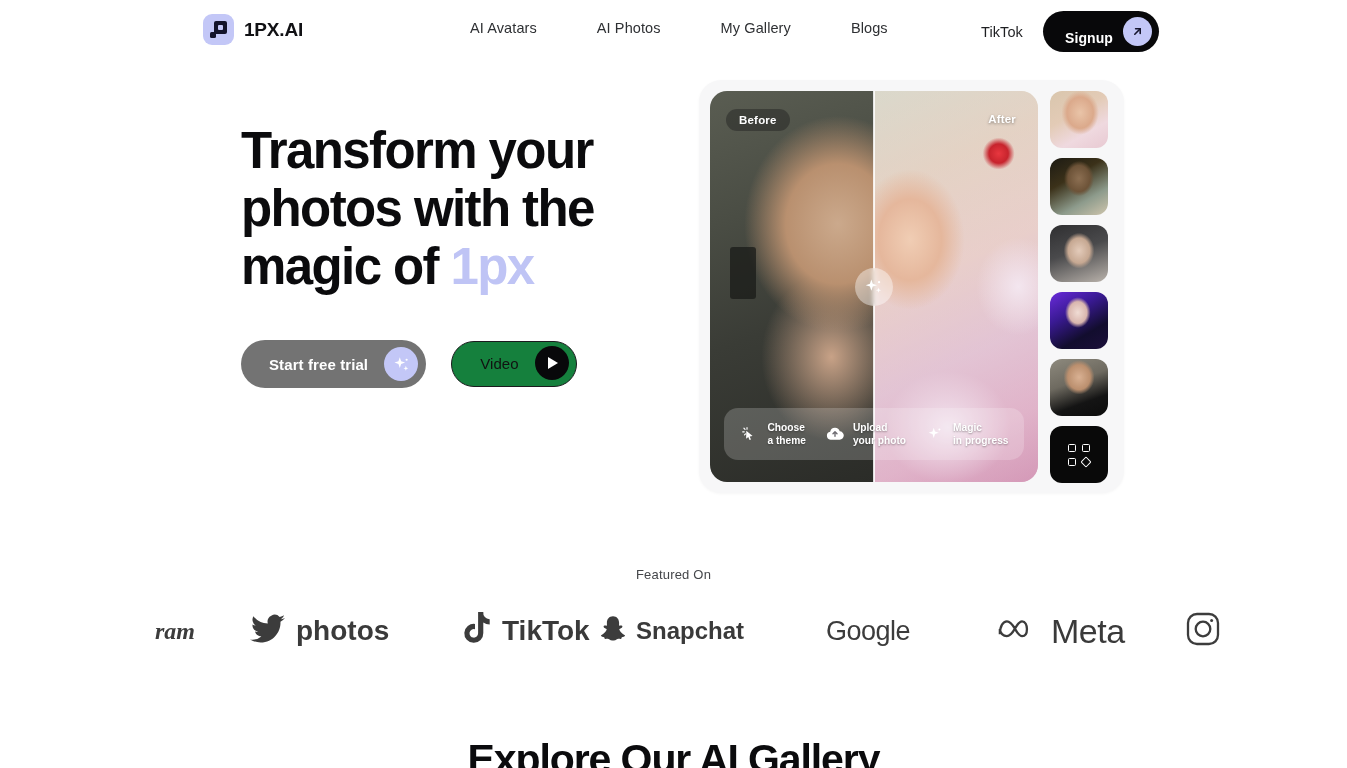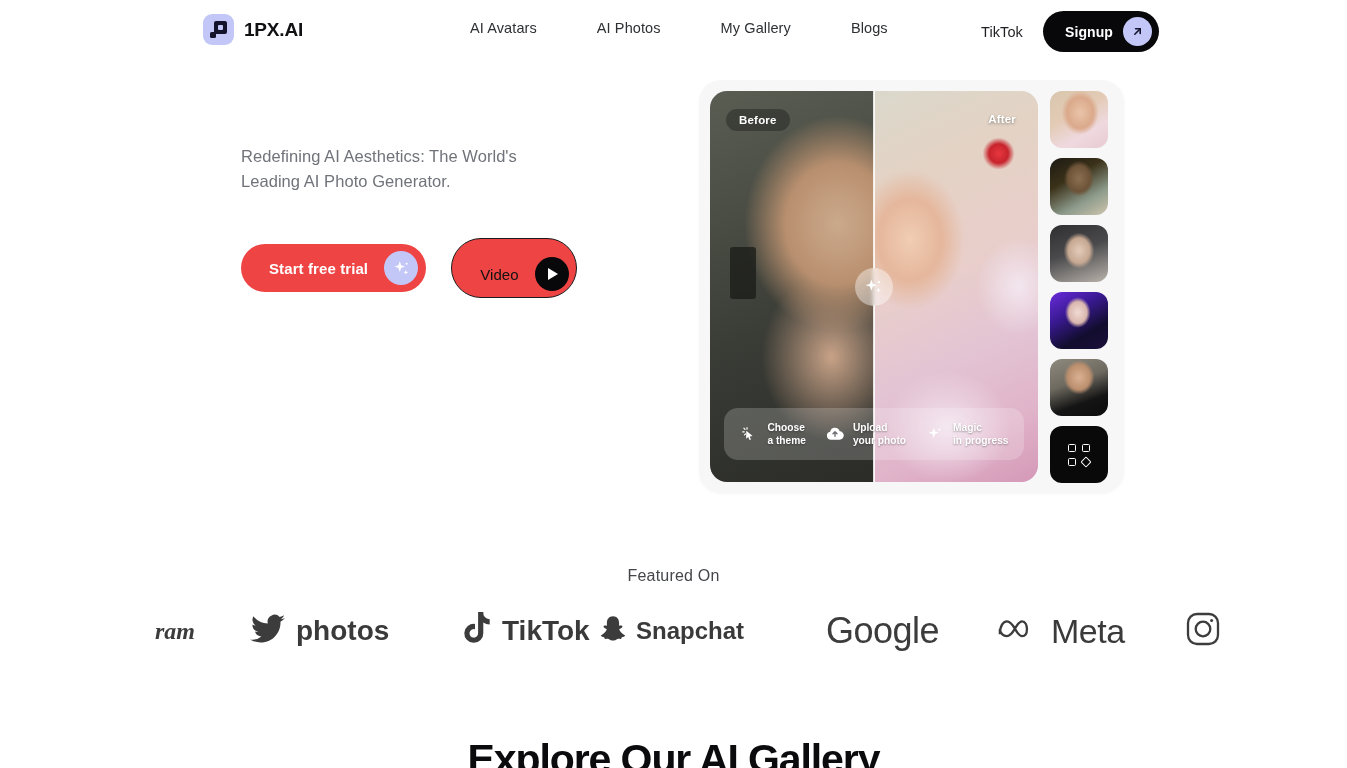--- a/index.html
+++ b/index.html
@@ -56,21 +56,21 @@
   }
 
   .header-right {
     position: absolute; right: 188px; top: 11px;
     display: flex; align-items: center; gap: 20px;
   }
   .login-link {
     font-size: 14.5px; color: #1e1f22; text-decoration: none; letter-spacing: .1px;
   }
   .signup-btn {
-    display: flex; align-items: center; gap: 10px;
+    display: flex; align-items: flex-end; gap: 10px;
     background: #08080a; color: #fff; border: none;
     border-radius: 999px; padding: 6px 7px 6px 22px;
     cursor: pointer; font-family: inherit;
   }
   .signup-btn .label { font-size: 14px; font-weight: 700; letter-spacing: .1px; }
   .signup-arrow {
     width: 29px; height: 29px; border-radius: 50%;
     background: #c3c7f7; display: flex; align-items: center; justify-content: center;
     color: #14142c; font-size: 14px; line-height: 1;
   }
@@ -83,32 +83,32 @@
   }
   .headline .accent { color: #bfc4f5; }
   .subhead {
     margin-top: 22px;
     font-size: 16.5px; line-height: 25px; color: #70737a; letter-spacing: .05px;
   }
   .cta-row { margin-top: 44px; display: flex; align-items: center; gap: 25px; }
 
   .btn-primary {
     display: flex; align-items: center; gap: 16px;
-    background: #ef4444; border: none; border-radius: 999px;
+    background: #737373; border: none; border-radius: 999px;
     padding: 7px 8px 7px 28px; cursor: pointer; font-family: inherit;
   }
   .btn-primary .label { color:#fff; font-size: 15px; font-weight: 700; letter-spacing: .1px; }
   .sparkle-circle {
     width: 34px; height: 34px; border-radius: 50%;
     background: #c3c7f7; display:flex; align-items:center; justify-content:center;
   }
   .btn-secondary {
     display: flex; align-items: center; gap: 16px;
-    background: #ef4444; border: 1.4px solid #1b1b1e; border-radius: 999px;
-    padding: 18px 7px 6px 28px; cursor: pointer; font-family: inherit;
+    background: #15803d; border: 1.4px solid #1b1b1e; border-radius: 999px;
+    padding: 4px 7px 6px 28px; cursor: pointer; font-family: inherit;
   }
   .btn-secondary .label { color:#111; font-size: 15px; letter-spacing: .1px; }
   .play-circle {
     width: 34px; height: 34px; border-radius: 50%;
     background: #08080a; display:flex; align-items:center; justify-content:center;
   }
   .play-circle .tri {
     width: 0; height: 0; margin-left: 3px;
     border-left: 10px solid #fff;
     border-top: 6.5px solid transparent;
@@ -215,21 +215,21 @@
     border: 1.6px solid #fff; border-radius: 1.5px; box-sizing: border-box;
   }
   .grid-icon .g1 { left:0; top:0; }
   .grid-icon .g2 { right:0; top:0; }
   .grid-icon .g3 { left:0; bottom:0; }
   .grid-icon .g4 { right:0; bottom:0; transform: rotate(45deg); }
 
   
   .featured-label {
     position: absolute; left: 0; right: 0; top: 567px; text-align: center;
-    font-size: 16px; color: #44464a; letter-spacing: .2px;
+    font-size: 13px; color: #44464a; letter-spacing: .2px;
   }
   .logo-strip {
     position: absolute; left: 0; top: 600px; width: 1170px; height: 62px;
     display: flex; align-items: center; color: #3c3c3c;
   }
   .logo-item {
     position: absolute; display: flex; align-items: center; gap: 10px;
     font-weight: 700; color: #3a3a3a; white-space: nowrap;
   }
 
@@ -272,25 +272,26 @@
           <svg width="13" height="13" viewBox="0 0 13 13" fill="none">
             <path d="M3.8 9.2 L9.2 3.8" stroke="#14142c" stroke-width="1.6" stroke-linecap="round"></path>
             <path d="M4.6 3.8 H9.2 V8.4" stroke="#14142c" stroke-width="1.6" stroke-linecap="round" stroke-linejoin="round"></path>
           </svg>
         </span>
       </button>
     </div>
   </header>
 
   <section class="hero-left">
-
-    <p class="subhead">
-      <span>Redefining AI Aesthetics: The World's</span><br>
-      <span>Leading AI Photo Generator.</span>
-    </p>
+    <h1 class="headline">
+      <span>Transform your</span><br>
+      <span>photos with the</span><br>
+      <span>magic of </span><span class="accent">1px</span>
+    </h1>
+
 
     <div class="cta-row">
       <button class="btn-primary">
         <span class="label">Start free trial</span>
         <span class="sparkle-circle">
           <svg width="19" height="19" viewBox="0 0 20 20" fill="#fff">
             <path d="M8.2 2.4 L9.6 6.6 L13.8 8 L9.6 9.4 L8.2 13.6 L6.8 9.4 L2.6 8 L6.8 6.6 Z"></path>
             <path d="M14.6 11.4 L15.3 13.3 L17.2 14 L15.3 14.7 L14.6 16.6 L13.9 14.7 L12 14 L13.9 13.3 Z"></path>
             <circle cx="15.4" cy="5" r="1.15"></circle>
           </svg>
@@ -411,21 +412,21 @@
     <div class="logo-item" style="left:600px;">
       <span>
         <svg width="26" height="28" viewBox="0 0 26 28" fill="#3c3c3c">
           <path d="M13 1.2c3.8 0 6.1 2.8 6.1 6.6 0 1 0 2-.1 2.8.4.2.9.2 1.4 0 1-.4 1.9.1 2 .9.1.9-.8 1.5-1.9 1.9-.8.3-1.3.5-1.2 1.1.2 1.2 3.3 5 5.1 5.4.5.1.7.5.6.9-.2.9-2 1.3-3.2 1.5-.3.5-.2 1.4-.8 1.6-.6.2-1.6-.2-2.7-.1-1.2.1-2.2 1.6-4.5 1.8h-1.6c-2.3-.2-3.3-1.7-4.5-1.8-1.1-.1-2.1.3-2.7.1-.6-.2-.5-1.1-.8-1.6-1.2-.2-3-.6-3.2-1.5-.1-.4.1-.8.6-.9 1.8-.4 4.9-4.2 5.1-5.4.1-.6-.4-.8-1.2-1.1-1.1-.4-2-1-1.9-1.9.1-.8 1-1.3 2-.9.5.2 1 .2 1.4 0-.1-.8-.1-1.8-.1-2.8C6.9 4 9.2 1.2 13 1.2z"></path>
         </svg>
       </span>
       <span style="font-size:24px;">Snapchat</span>
     </div>
 
     <div class="logo-item" style="left:826px; font-weight:400;">
-      <span style="font-size:36px; letter-spacing:-0.5px; color:#3c3c3c;">Google</span>
+      <span style="font-size:27px; letter-spacing:-0.5px; color:#3c3c3c;">Google</span>
     </div>
 
     <div class="logo-item" style="left:997px; font-weight:400;">
       <span>
         <svg width="44" height="26" viewBox="0 0 46 26" fill="none" stroke="#3c3c3c" stroke-width="2.4">
           <path d="M3 18.5C3 9.5 6.5 5 10.4 5c3.6 0 5.9 3.5 8.3 7.6 2.4 4.1 4.3 7.9 7.6 7.9 3.4 0 5-3.4 5-7.5S29.6 5 26.2 5c-3.3 0-5.2 3.8-7.6 7.9-2.4 4.1-4.7 7.6-8.3 7.6C6.6 20.5 3 17.3 3 13z"></path>
         </svg>
       </span>
       <span style="font-size:34px; letter-spacing:-0.5px;">Meta</span>
     </div>

